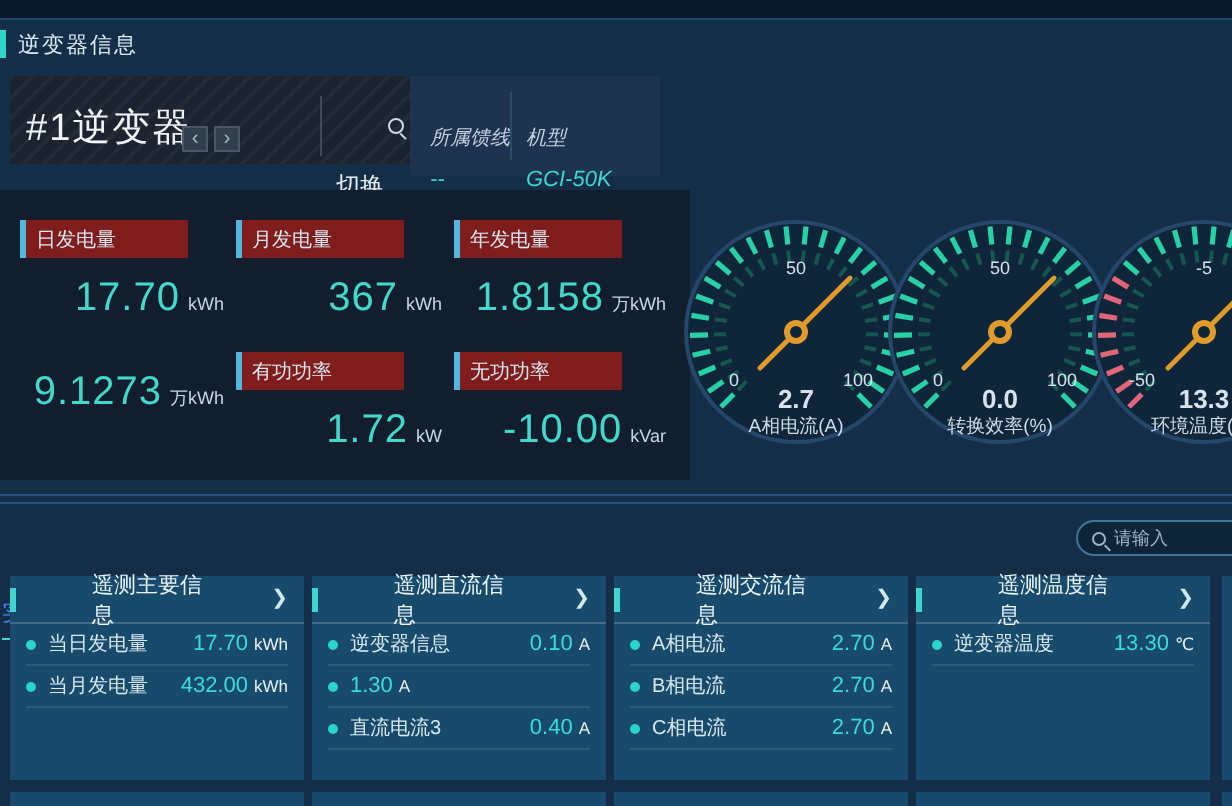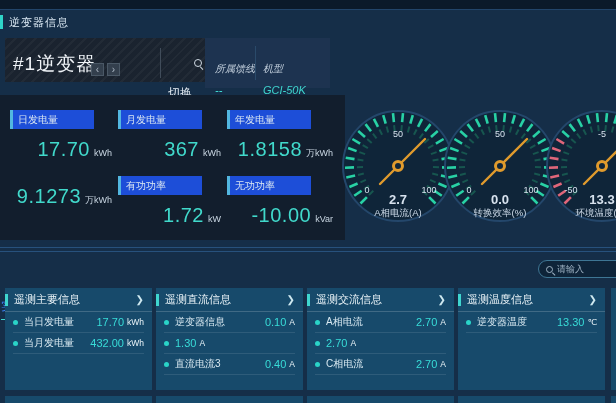--- a/index.html
+++ b/index.html
@@ -32,21 +32,21 @@
   .sel-info { position:absolute; left:205px; top:38px; width:125px; height:50px; background:#1d3350; }
   .info-col { position:absolute; top:24px;font-style:italic; }
   .info-col .lbl { font-size:10px; color:#c3d0dd; }
   .info-col .val { font-size:11px; color:#3fd6cf; margin-top:8px; }
   .col-feeder { left:10px; } .col-model { left:58px; }
   .info-div { position:absolute; left:50px; top:8px; width:1px; height:34px; background:#2a4a6a; }
 
   
   .stats { position:absolute; left:0; top:95px; width:345px; height:145px; background:#121e2d;
     padding:15px 0 0 10px; display:grid; grid-template-columns:108px 109px 112px; grid-auto-rows:66px; }
-  .card .bar { width:84px; font-size:10px; color:#dbe7f2; background:#1d4ed8;
+  .card .bar { width:84px; font-size:10px; color:#dbe7f2; background:#7f1d1d;
     border-left:3px solid #52b7e0; padding:2.5px 0 2.5px 5px; }
   .card .vrow { margin-top:9px; display:flex; align-items:baseline; justify-content:flex-end; padding-right:6px; }
   .card .val { font-size:20px; color:#41d9cb; letter-spacing:0.5px; }
   .card .unit { font-size:9px; color:#c9d6e2; margin-left:4px; }
 
   
   .gauge { position:absolute; top:108px; width:116px; height:116px; }
   .g1 { left:340px; } .g2 { left:442px; } .g3 { left:544px; }
   svg.dial text { fill:#d7e2ee; font-family:"Liberation Sans",sans-serif; }
   svg.dial .scale { font-size:9px; }
@@ -65,21 +65,21 @@
   .mag-pill { position:relative; width:7px; height:7px; border:1.2px solid #9fb3c4; border-radius:50%; flex:none; }
   .mag-pill::after { content:""; position:absolute; width:1.2px; height:3.5px; background:#9fb3c4;
     left:5.5px; top:5.5px; transform:rotate(-45deg); }
   .search-txt { font-size:9px; color:#9fb3c4; margin-left:4px; white-space:nowrap; }
 
   
   .panel { position:absolute; top:288px; width:147px; height:102px; background:#174a6b; }
   .p1 { left:5px; } .p2 { left:156px; } .p3 { left:307px; } .p4 { left:458px; }
   .p-sliver { position:absolute; left:611px; top:288px; width:5px; height:102px; background:#174a6b; }
   .p-head { display:flex; align-items:center; height:24px; padding:0 8px 0 0;
-    border-bottom:1px solid rgba(255,255,255,0.18); cursor:pointer; }
+    border-bottom:1px solid rgba(255,255,255,0.18); cursor:pointer;gap:32px; }
   .p-head .pacc { width:3px; height:12px; background:#3fd6cf; margin-right:6px; }
   .p-head .ptxt { font-size:11px; color:#ecf5f9; flex:1; }
   .p-head .chev { font-size:10px; color:#cfe9f0; }
   .p-item { display:flex; align-items:center; height:21px; margin:0 8px;
     border-bottom:1px solid rgba(255,255,255,0.10); }
   .p-item .dot { width:5px; height:5px; border-radius:50%; background:#2ad4c8; margin-right:6px; flex:none; }
   .p-item .ilbl { font-size:10px; color:#d9e9f1; flex:1; }
   .p-item .ival { font-size:11px; color:#38dcd8; }
   .p-item .iunit { font-size:8.5px; color:#eaf4f8; margin-left:3px; }
 
@@ -424,20 +424,21 @@
       <div class="chev">❯</div>
     </div>
     <div class="p-item">
       <span class="dot"></span>
       <span class="ilbl">A相电流</span>
       <span class="ival">2.70</span>
       <span class="iunit">A</span>
     </div>
     <div class="p-item">
       <span class="dot"></span>
+      <span class="ilbl">B相电流</span>
       <span class="ival">2.70</span>
       <span class="iunit">A</span>
     </div>
     <div class="p-item">
       <span class="dot"></span>
       <span class="ilbl">C相电流</span>
       <span class="ival">2.70</span>
       <span class="iunit">A</span>
     </div>
   </div>

